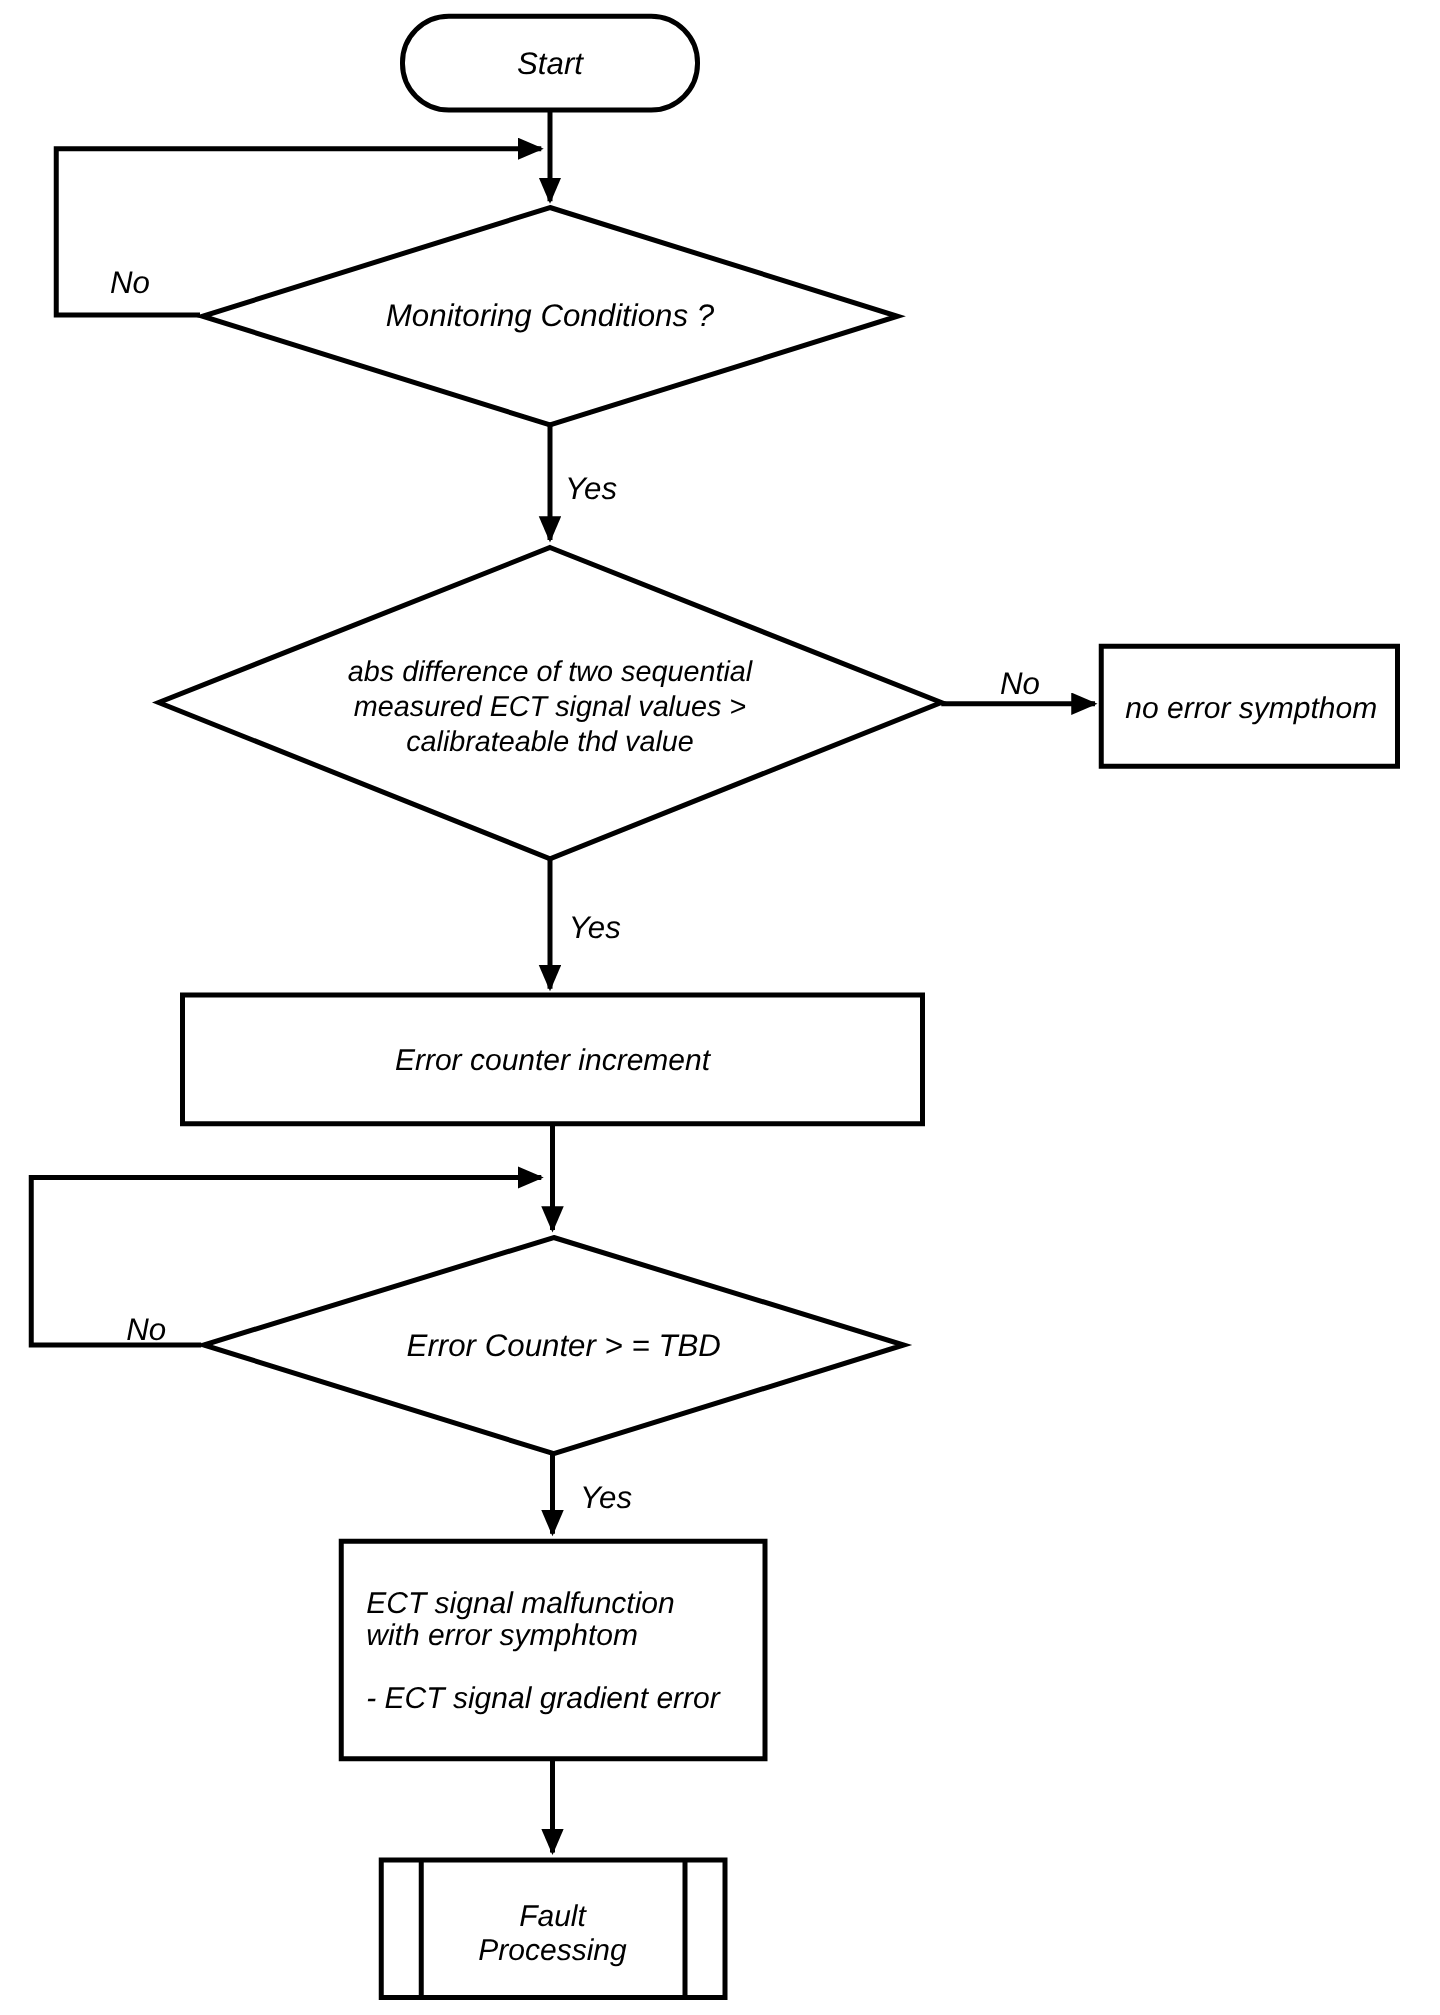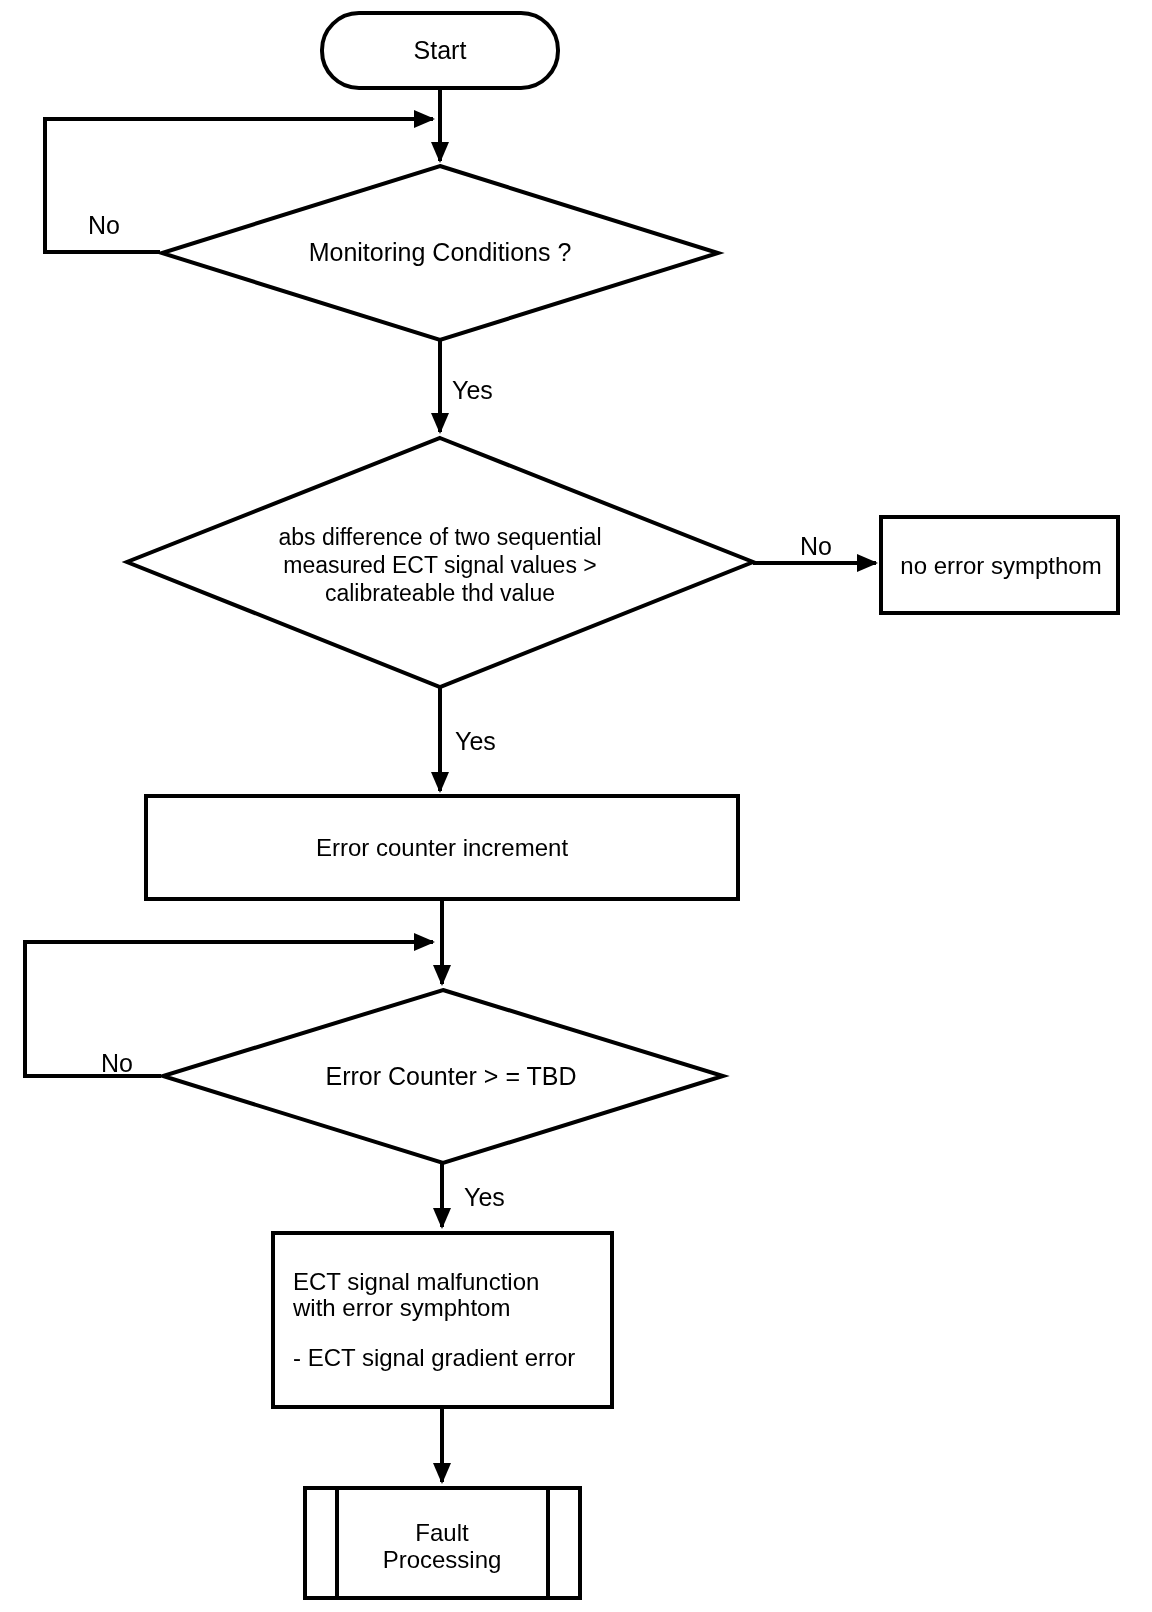--- a/index.html
+++ b/index.html
@@ -2,21 +2,21 @@
 <html style="--line: #000000; --text: #000000; --fill: #ffffff; --bg: #ffffff;"><head>
 <meta charset="utf-8">
 <style>
   :root{
     --line:#000000;
     --text:#000000;
     --fill:#ffffff;
     --bg:#ffffff;
   }
   html,body{margin:0;padding:0;background:var(--bg);}
-  .page{width:1152px;height:1612px;background:var(--bg);position:relative;overflow:hidden;}
+  .page{width:1152px;height:1612px;background:var(--bg);position:relative;overflow:hidden;font-style:italic;}
   svg{display:block;}
   .shape{fill:var(--fill);stroke:var(--line);stroke-width:4;}
   .conn{fill:none;stroke:var(--line);stroke-width:4;}
   .bar{stroke:var(--line);stroke-width:4;}
   text{
     font-family:"Liberation Sans","DejaVu Sans",sans-serif;
     fill:var(--text);
     font-size:24px;
   }
   .lbl{font-size:25px;}

